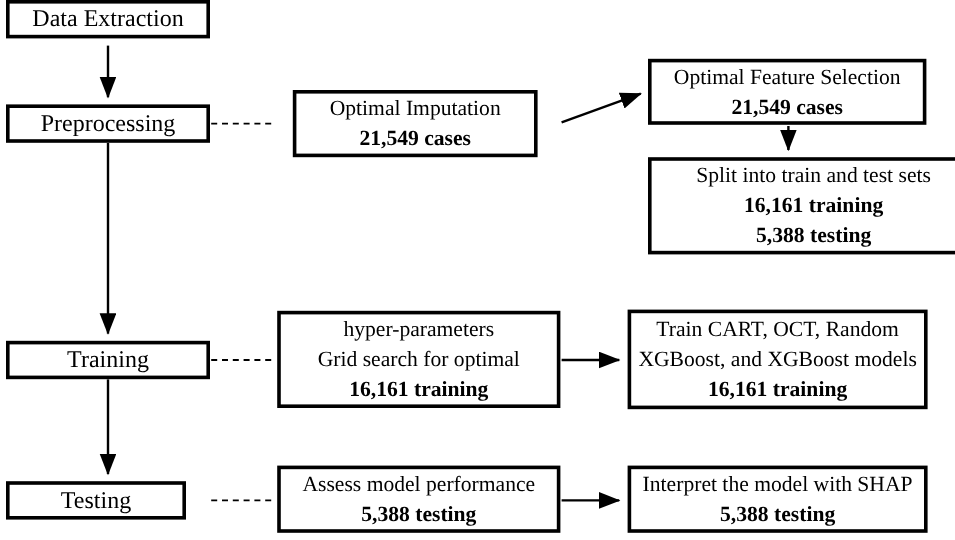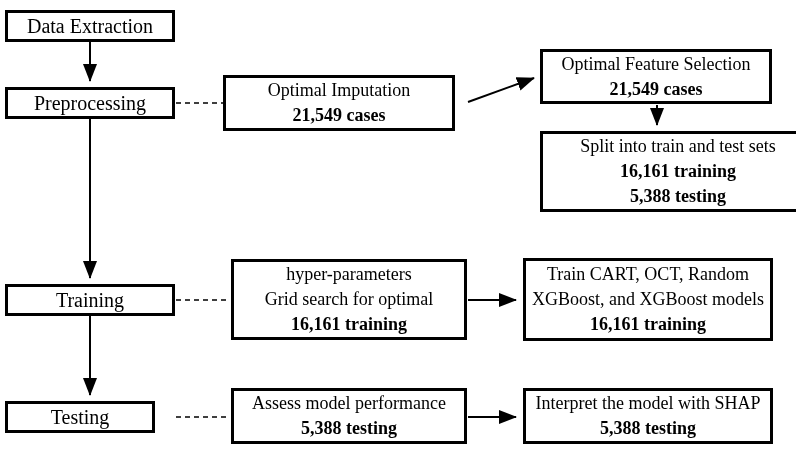--- a/index.html
+++ b/index.html
@@ -68,37 +68,37 @@
     <line x1="176" y1="103" x2="230" y2="103" stroke="#000000" stroke-width="1.6" stroke-dasharray="5 4"></line>
     <line x1="176" y1="300" x2="229" y2="300" stroke="#000000" stroke-width="1.6" stroke-dasharray="5 4"></line>
     <line x1="176" y1="417" x2="229" y2="417" stroke="#000000" stroke-width="1.6" stroke-dasharray="5 4"></line>
 
     <line x1="468" y1="102" x2="534" y2="78" stroke="#000000" stroke-width="2" marker-end="url(#arrow)"></line>
     <line x1="657" y1="105" x2="657" y2="125" stroke="#000000" stroke-width="2" marker-end="url(#arrow)"></line>
     <line x1="468" y1="300" x2="516" y2="300" stroke="#000000" stroke-width="2" marker-end="url(#arrow)"></line>
     <line x1="468" y1="417" x2="516" y2="417" stroke="#000000" stroke-width="2" marker-end="url(#arrow)"></line>
   </svg>
 
-  <div class="box stage" style="left:5px; top:10px; width:170px; height:32px;">
+  <div class="box stage" style="left:5px; top:0; width:170px; height:32px;">
     <div class="ln">Data Extraction</div>
   </div>
 
   <div class="box stage" style="left:5px; top:87px; width:170px; height:32px;">
     <div class="ln">Preprocessing</div>
   </div>
 
   <div class="box stage" style="left:5px; top:284px; width:170px; height:32px;">
     <div class="ln">Training</div>
   </div>
 
   <div class="box stage" style="left:5px; top:401px; width:150px; height:32px;">
     <div class="ln">Testing</div>
   </div>
 
-  <div class="box step" style="left:223px; top:75px; width:232px; height:56px;">
+  <div class="box step" style="left:244px; top:75px; width:204px; height:56px;">
     <div class="ln">Optimal Imputation</div>
     <div class="ln bold">21,549 cases</div>
   </div>
 
   <div class="box step" style="left:231px; top:259px; width:236px; height:81px;">
     <div class="ln">hyper-parameters</div>
     <div class="ln">Grid search for optimal</div>
     <div class="ln bold">16,161 training</div>
   </div>
 

